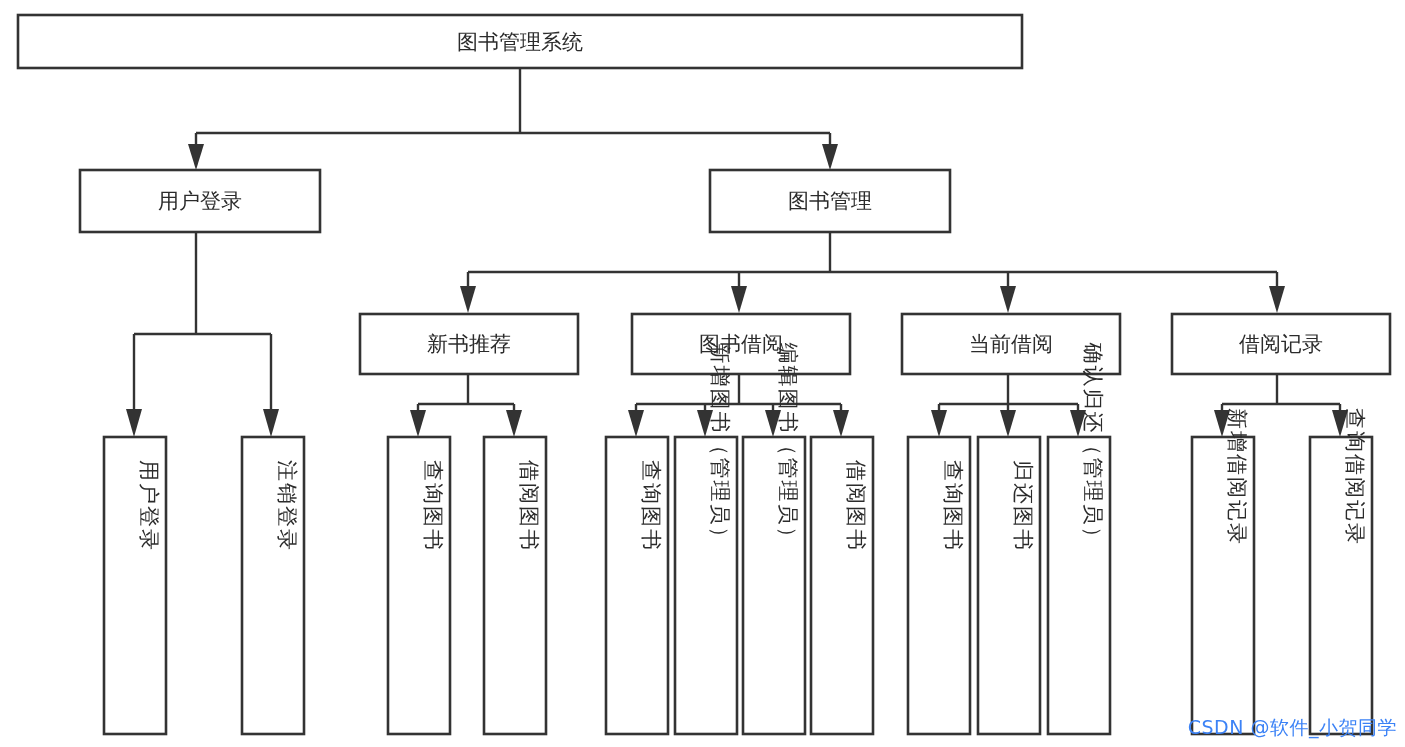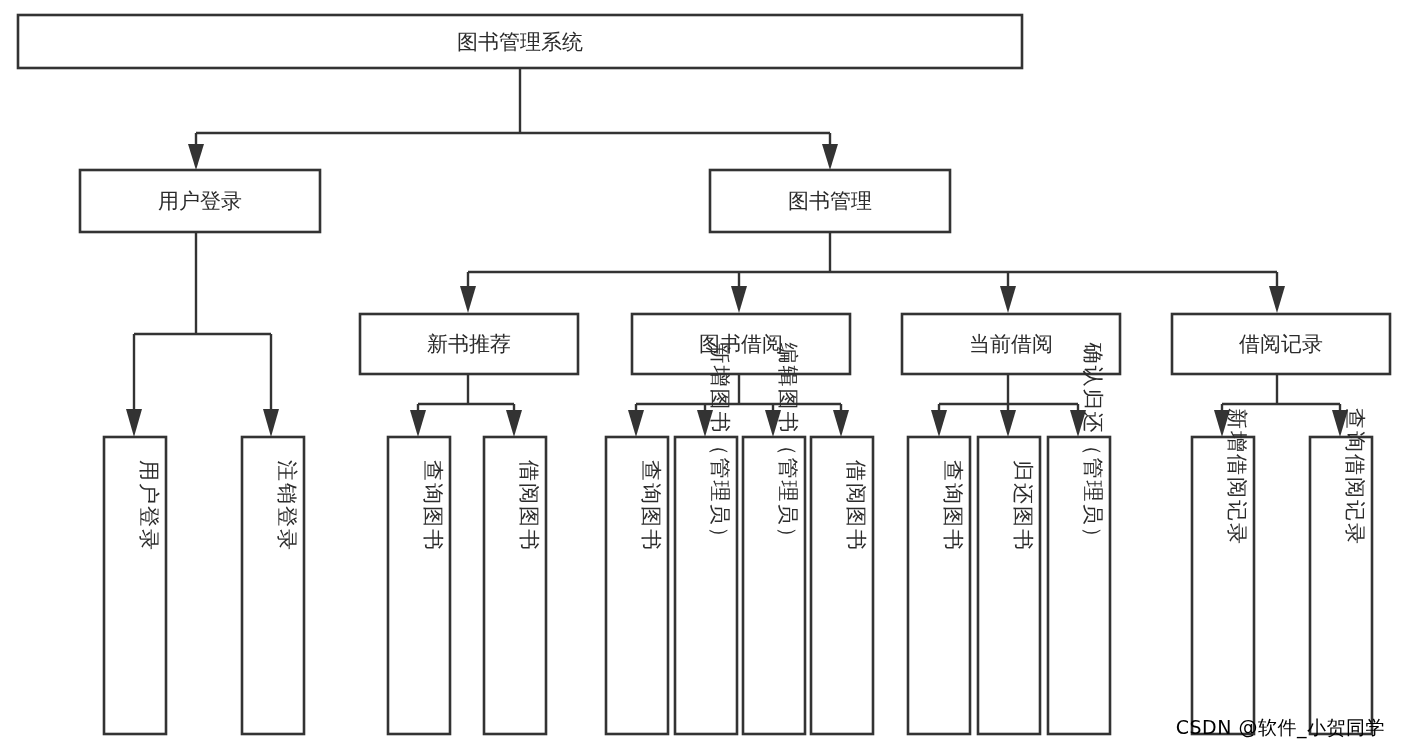--- a/index.html
+++ b/index.html
@@ -50,25 +50,25 @@
     stroke: #333333;
     stroke-width: 2.4;
     fill: none;
     stroke-linecap: butt;
   }
   .arrow-head {
     fill: #333333;
   }
   .watermark {
     position: absolute;
-    right: 20px;
+    right: 8px;
     bottom: 6px;
     font-family: "DejaVu Sans", "Liberation Sans", sans-serif;
     font-size: 19px;
-    color: #000000;
+    color: #3b82f6;
     white-space: nowrap;
     letter-spacing: 0.5px;
     pointer-events: none;
   }
 </style>
 </head>
 <body>
 
 <div id="diagram-root">
 

